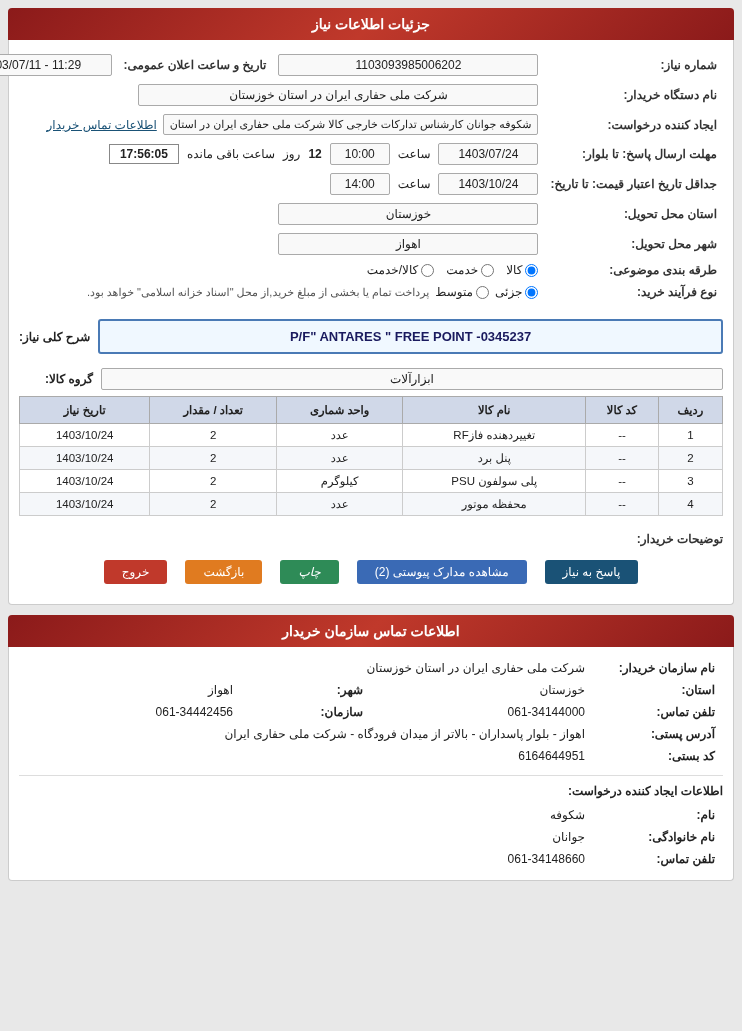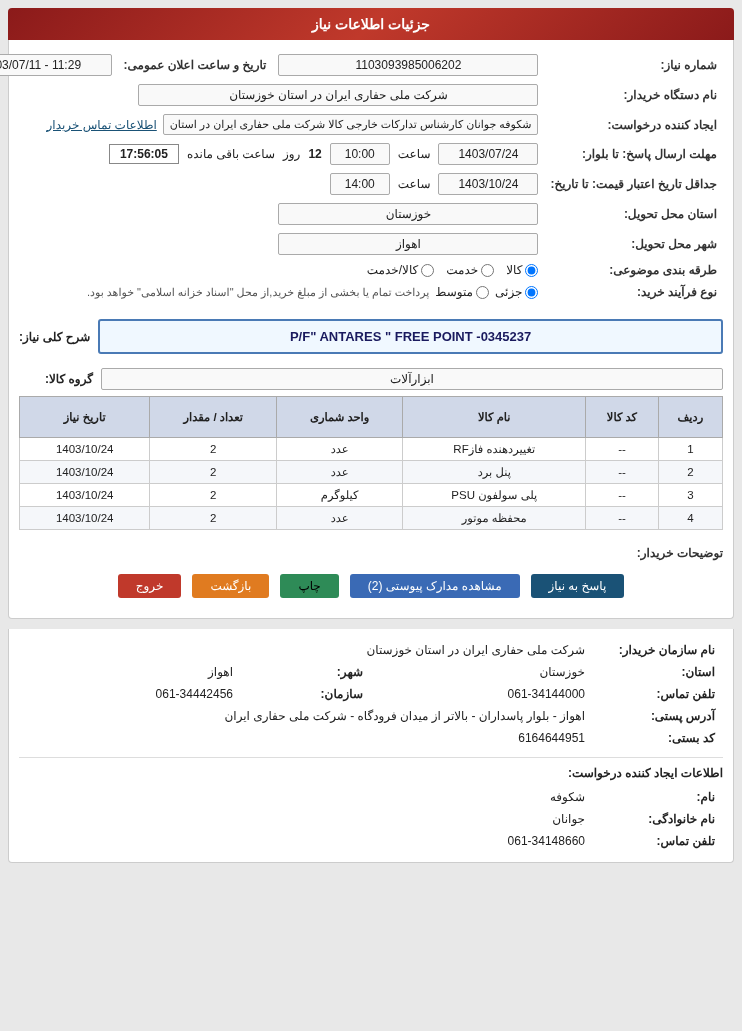--- a/index.html
+++ b/index.html
@@ -107,21 +107,21 @@
     }
     .data-table {
       width: 100%;
       border-collapse: collapse;
       margin-top: 6px;
       font-size: 11.5px;
     }
     .data-table th {
       background: #d0d8e8;
       border: 1px solid #aaa;
-      padding: 13px 4px;
+      padding: 6px 4px;
       text-align: center;
       font-weight: bold;
     }
     .data-table td {
       border: 1px solid #ccc;
       padding: 4px 6px;
       text-align: center;
     }
     .data-table tr:nth-child(even) td {
       background: #f5f7fa;
@@ -138,40 +138,41 @@
       border-radius: 2px;
     }
     .desc-label {
       font-weight: bold;
       color: #333;
       margin-bottom: 4px;
       display: block;
     }
     .buttons-row {
       display: flex;
-      gap: 11px;
+      gap: 18px;
       justify-content: center;
       margin: 10px 0;
       flex-direction: row-reverse;
     }
     .btn {
       padding: 5px 18px;
       border: none;
       border-radius: 3px;
       cursor: pointer;
       font-size: 12px;
       font-family: Tahoma, Arial, sans-serif;
     }
     .btn-blue {
       background: #3a6ab5;
       color: white;
     }
     .btn-green {
       background: #2e8b57;
-      color: #000000;
+      color: #ffffff;
+      font-style: italic;
     }
     .btn-orange {
       background: #e07b20;
       color: white;
     }
     .btn-red {
       background: #c0392b;
       color: white;
     }
     .radio-group {
@@ -408,20 +409,23 @@
         <button class="btn btn-orange">بازگشت</button>
         <button class="btn btn-green">چاپ</button>
         <button class="btn btn-blue">مشاهده مدارک پیوستی (2)</button>
         <button class="btn btn-blue" style="background:#1a5276;">پاسخ به نیاز</button>
       </div>
 
     </div>
   </div>
 
   <div>
+    <div class="section-header">
+      <span>اطلاعات تماس سازمان خریدار</span>
+    </div>
     <div class="section-body">
       <table class="contact-table">
         <tbody>
             <tr>
           <td class="contact-label">نام سازمان خریدار:</td>
           <td class="contact-value" colspan="3">شرکت ملی حفاری ایران در استان خوزستان</td>
         </tr>
         <tr>
           <td class="contact-label">استان:</td>
           <td class="contact-value">خوزستان</td>

